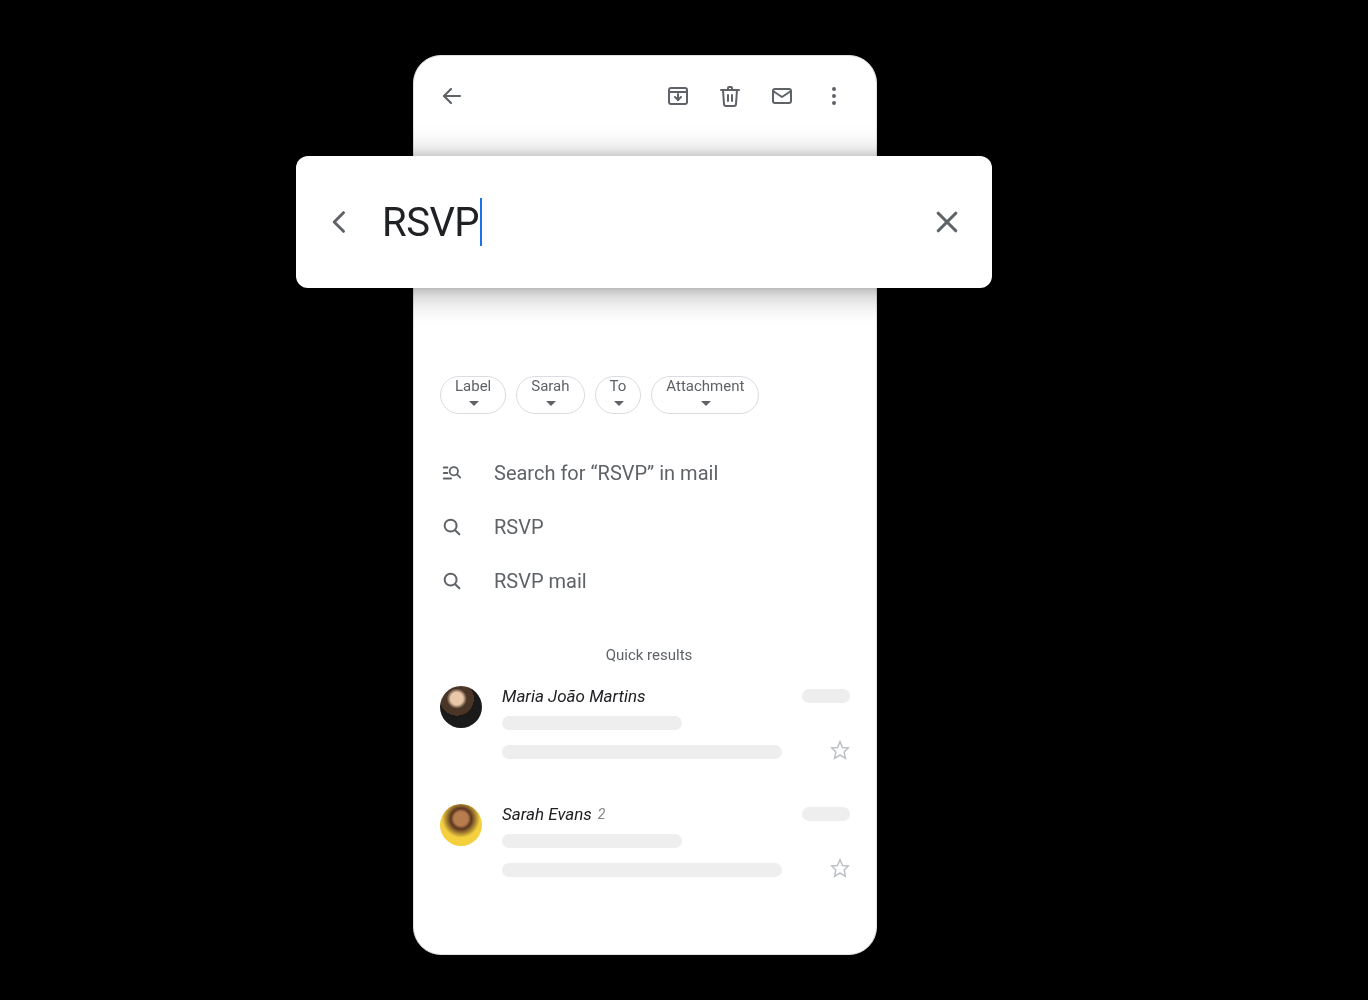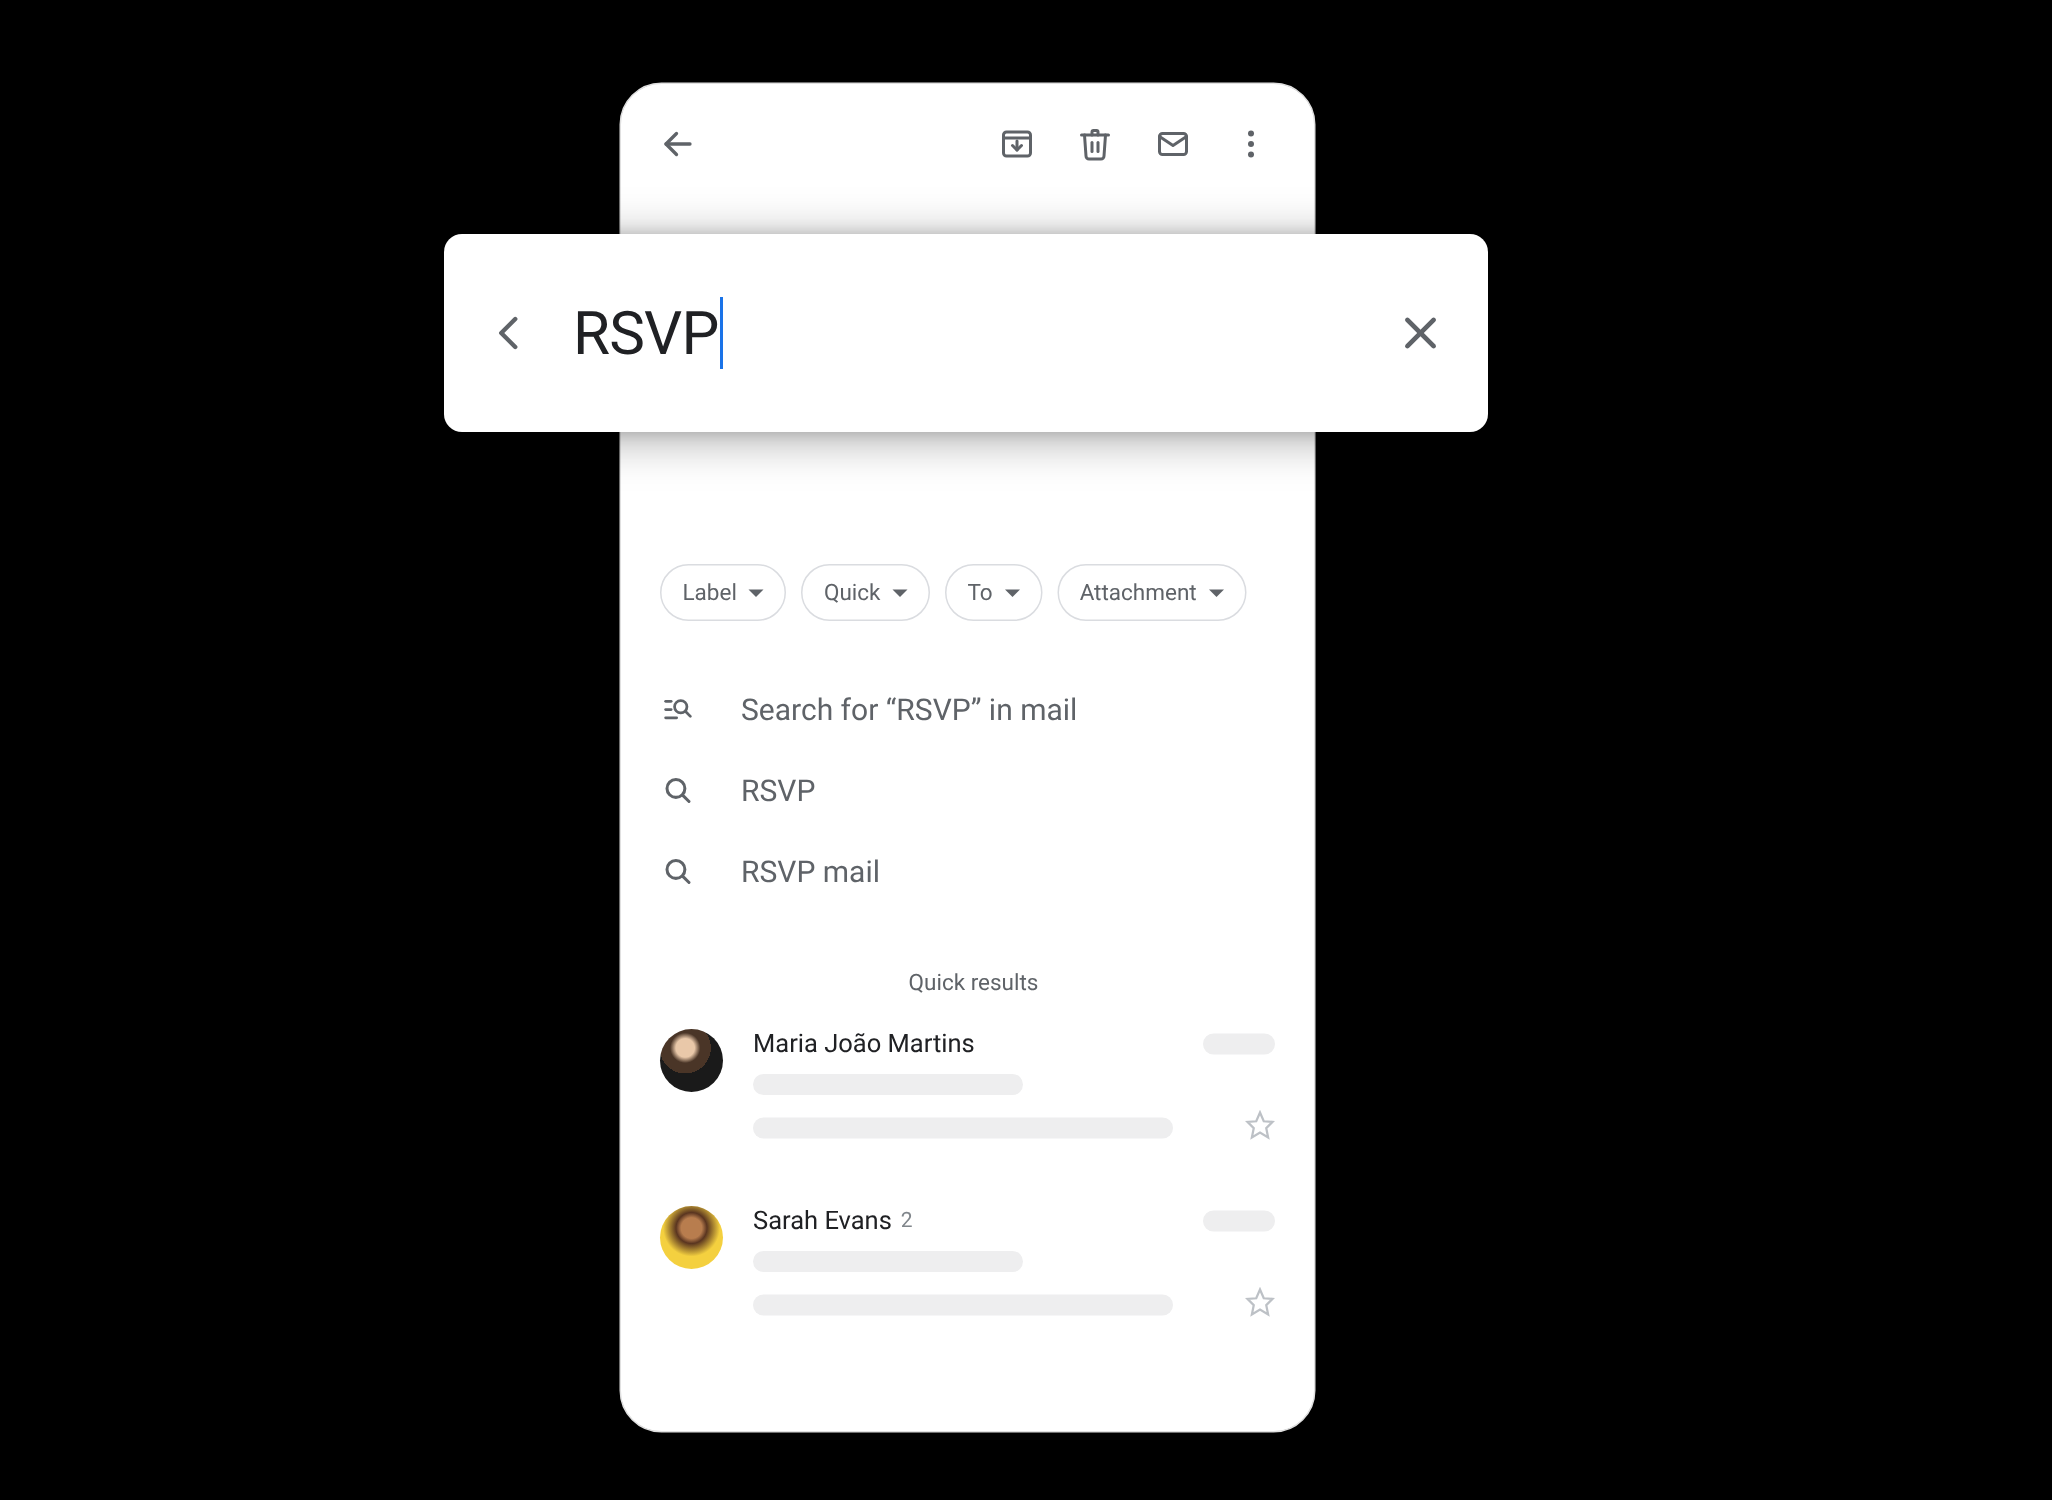--- a/index.html
+++ b/index.html
@@ -106,20 +106,21 @@
       display: inline-flex;
       align-items: center;
       border: 1px solid #dadce0;
       border-radius: 20px;
       padding: 0 14px;
       height: 38px;
       font-size: 15px;
       color: #5f6368;
       gap: 6px;
       flex-shrink: 0;
+      flex-direction: column;
     }
     .chip .tri {
       width: 0;
       height: 0;
       border-left: 5px solid transparent;
       border-right: 5px solid transparent;
       border-top: 5px solid #5f6368;
       margin-left: 2px;
     }
     .suggest-list {
@@ -144,20 +145,21 @@
     .quick-header {
       padding: 38px 26px 14px 34px;
       font-size: 15px;
       color: #5f6368;
       text-align: center;
     }
     .result {
       display: flex;
       padding: 8px 26px;
       gap: 20px;
+      font-style: italic;
     }
     .avatar {
       width: 42px;
       height: 42px;
       border-radius: 50%;
       flex-shrink: 0;
     }
     .avatar.a1 {
       background: radial-gradient(circle at 40% 30%, #e9c8a9 16%, #4a3527 26% 44%, #1a1a1a 44% 100%);
     }
@@ -259,21 +261,21 @@
     </div>
   </div>
 
   <div class="content-area">
     <div class="chips-row">
       <div class="chip">
           <span>Label</span>
           <span class="tri"></span>
         </div>
       <div class="chip">
-          <span>Quick</span>
+          <span>Sarah</span>
           <span class="tri"></span>
         </div>
       <div class="chip">
           <span>To</span>
           <span class="tri"></span>
         </div>
       <div class="chip">
           <span>Attachment</span>
           <span class="tri"></span>
         </div>

